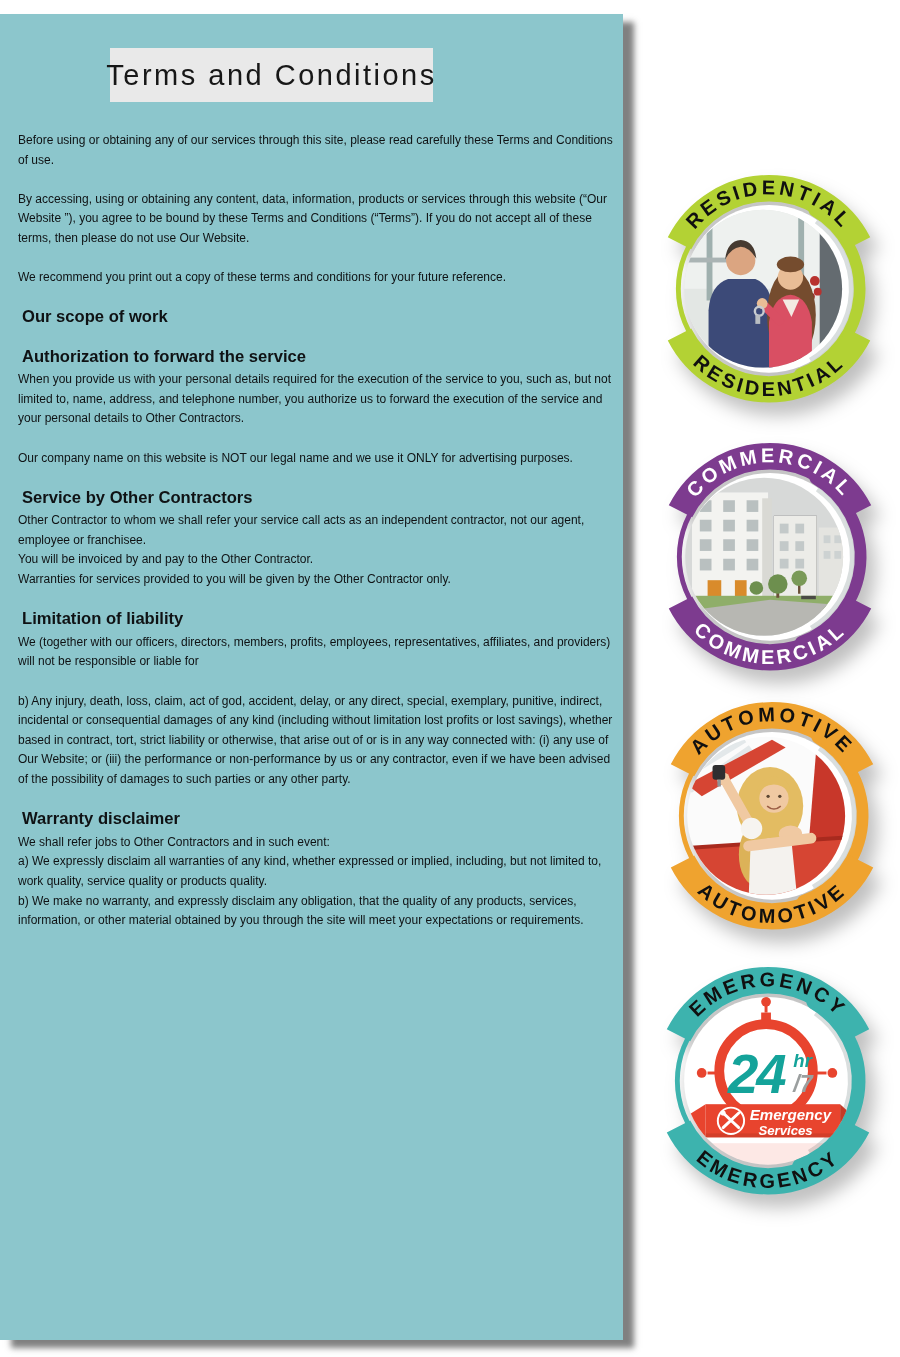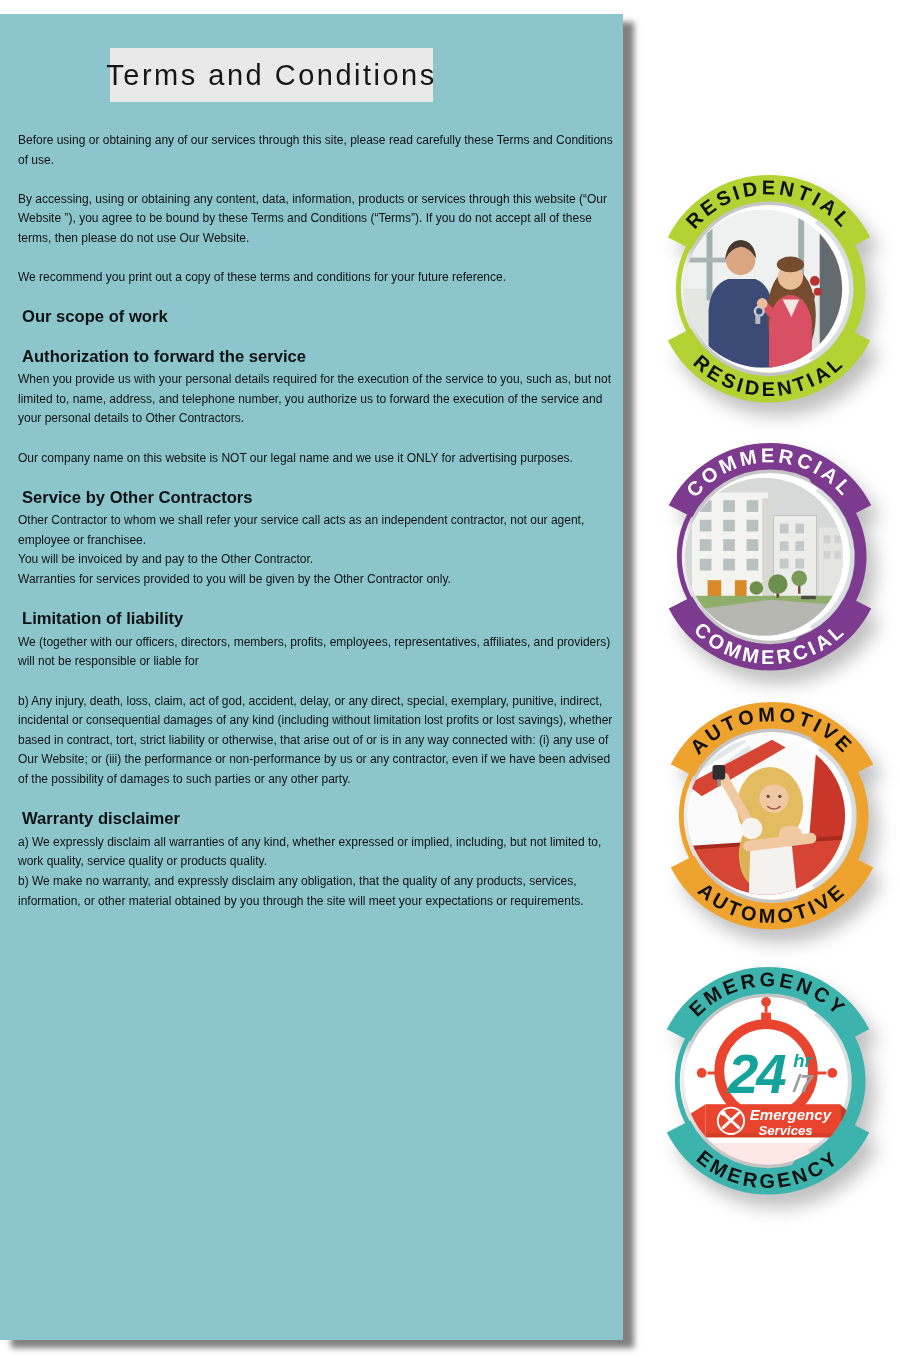--- a/index.html
+++ b/index.html
@@ -56,20 +56,21 @@
       </div>
       <div class="block">
         <h3>Limitation of liability</h3>
         <p>We (together with our officers, directors, members, profits, employees, representatives, affiliates, and providers) will not be responsible or liable for</p>
       </div>
       <div class="block">
         <p>b) Any injury, death, loss, claim, act of god, accident, delay, or any direct, special, exemplary, punitive, indirect, incidental or consequential damages of any kind (including without limitation lost profits or lost savings), whether based in contract, tort, strict liability or otherwise, that arise out of or is in any way connected with: (i) any use of Our Website; or (iii) the performance or non-performance by us or any contractor, even if we have been advised of the possibility of damages to such parties or any other party.</p>
       </div>
       <div class="block">
         <h3>Warranty disclaimer</h3>
+        <p>We shall refer jobs to Other Contractors and in such event:</p>
         <p>a) We expressly disclaim all warranties of any kind, whether expressed or implied, including, but not limited to, work quality, service quality or products quality.</p>
         <p>b) We make no warranty, and expressly disclaim any obligation, that the quality of any products, services, information, or other material obtained by you through the site will meet your expectations or requirements.</p>
       </div>
     </div>
   </div>
 
   <div class="badge" style="left:652px;top:164px;">
     <svg viewBox="0 0 240 256">
       <defs>
         <clipPath id="clipR">

